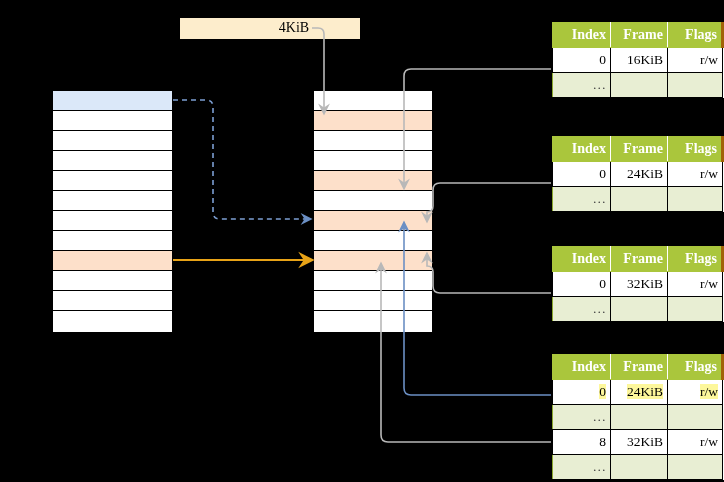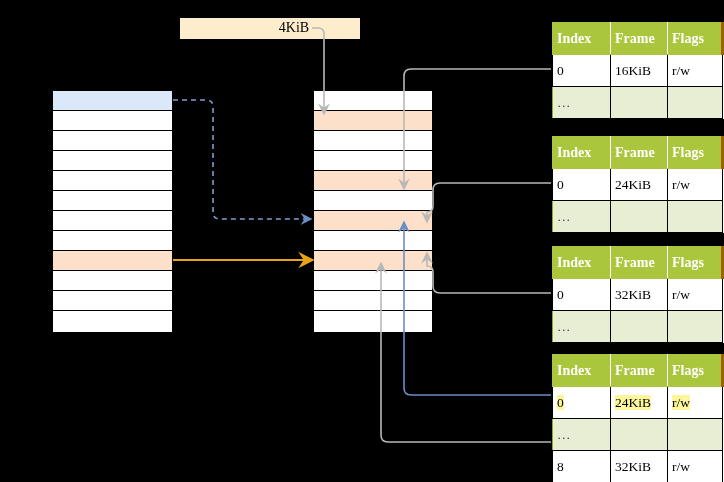--- a/index.html
+++ b/index.html
@@ -10,22 +10,22 @@
   
   .memcol{position:absolute;border:1px solid #000;box-sizing:border-box;background:#fff;}
   .memrow{box-sizing:border-box;border-bottom:1px solid #000;background:#fff;}
   .memrow:last-child{border-bottom:none;}
   .memrow.blue{background:#dbe8f9;}
   .memrow.peach{background:#fde0ca;}
 
   
   .ptable{position:absolute;border-collapse:collapse;border:1px solid #8ba82e;
           font-size:13.5px;background:#fff;}
-  .ptable td,.ptable th{border:1px solid #000;padding:1px 4px;height:32px;
-          box-sizing:border-box;text-align:left;font-weight:normal;}
+  .ptable td,.ptable th{border:1px solid #000;padding:1px 4px;height:25px;
+          box-sizing:border-box;text-align:right;font-weight:normal;}
   .ptable th{background:#aac63c;color:#fff;font-weight:bold;border:1px solid #aac63c;
           border-right:1px solid #fff;font-size:14px;}
   .ptable th:last-child{border-right:3px solid #a16207;}
   .ptable tr.ellipsis td{background:#e8eed3;color:#444;}
   .ptable tr.ellipsis td:first-child{border-left:1px solid #8ba82e;}
   .ptable td.c-index{width:58px;}
   .ptable td.c-frame{width:57px;margin-top:45px;}
   .ptable td.c-flags{width:55px;}
   .hl{background:#fdf79b;}
 

